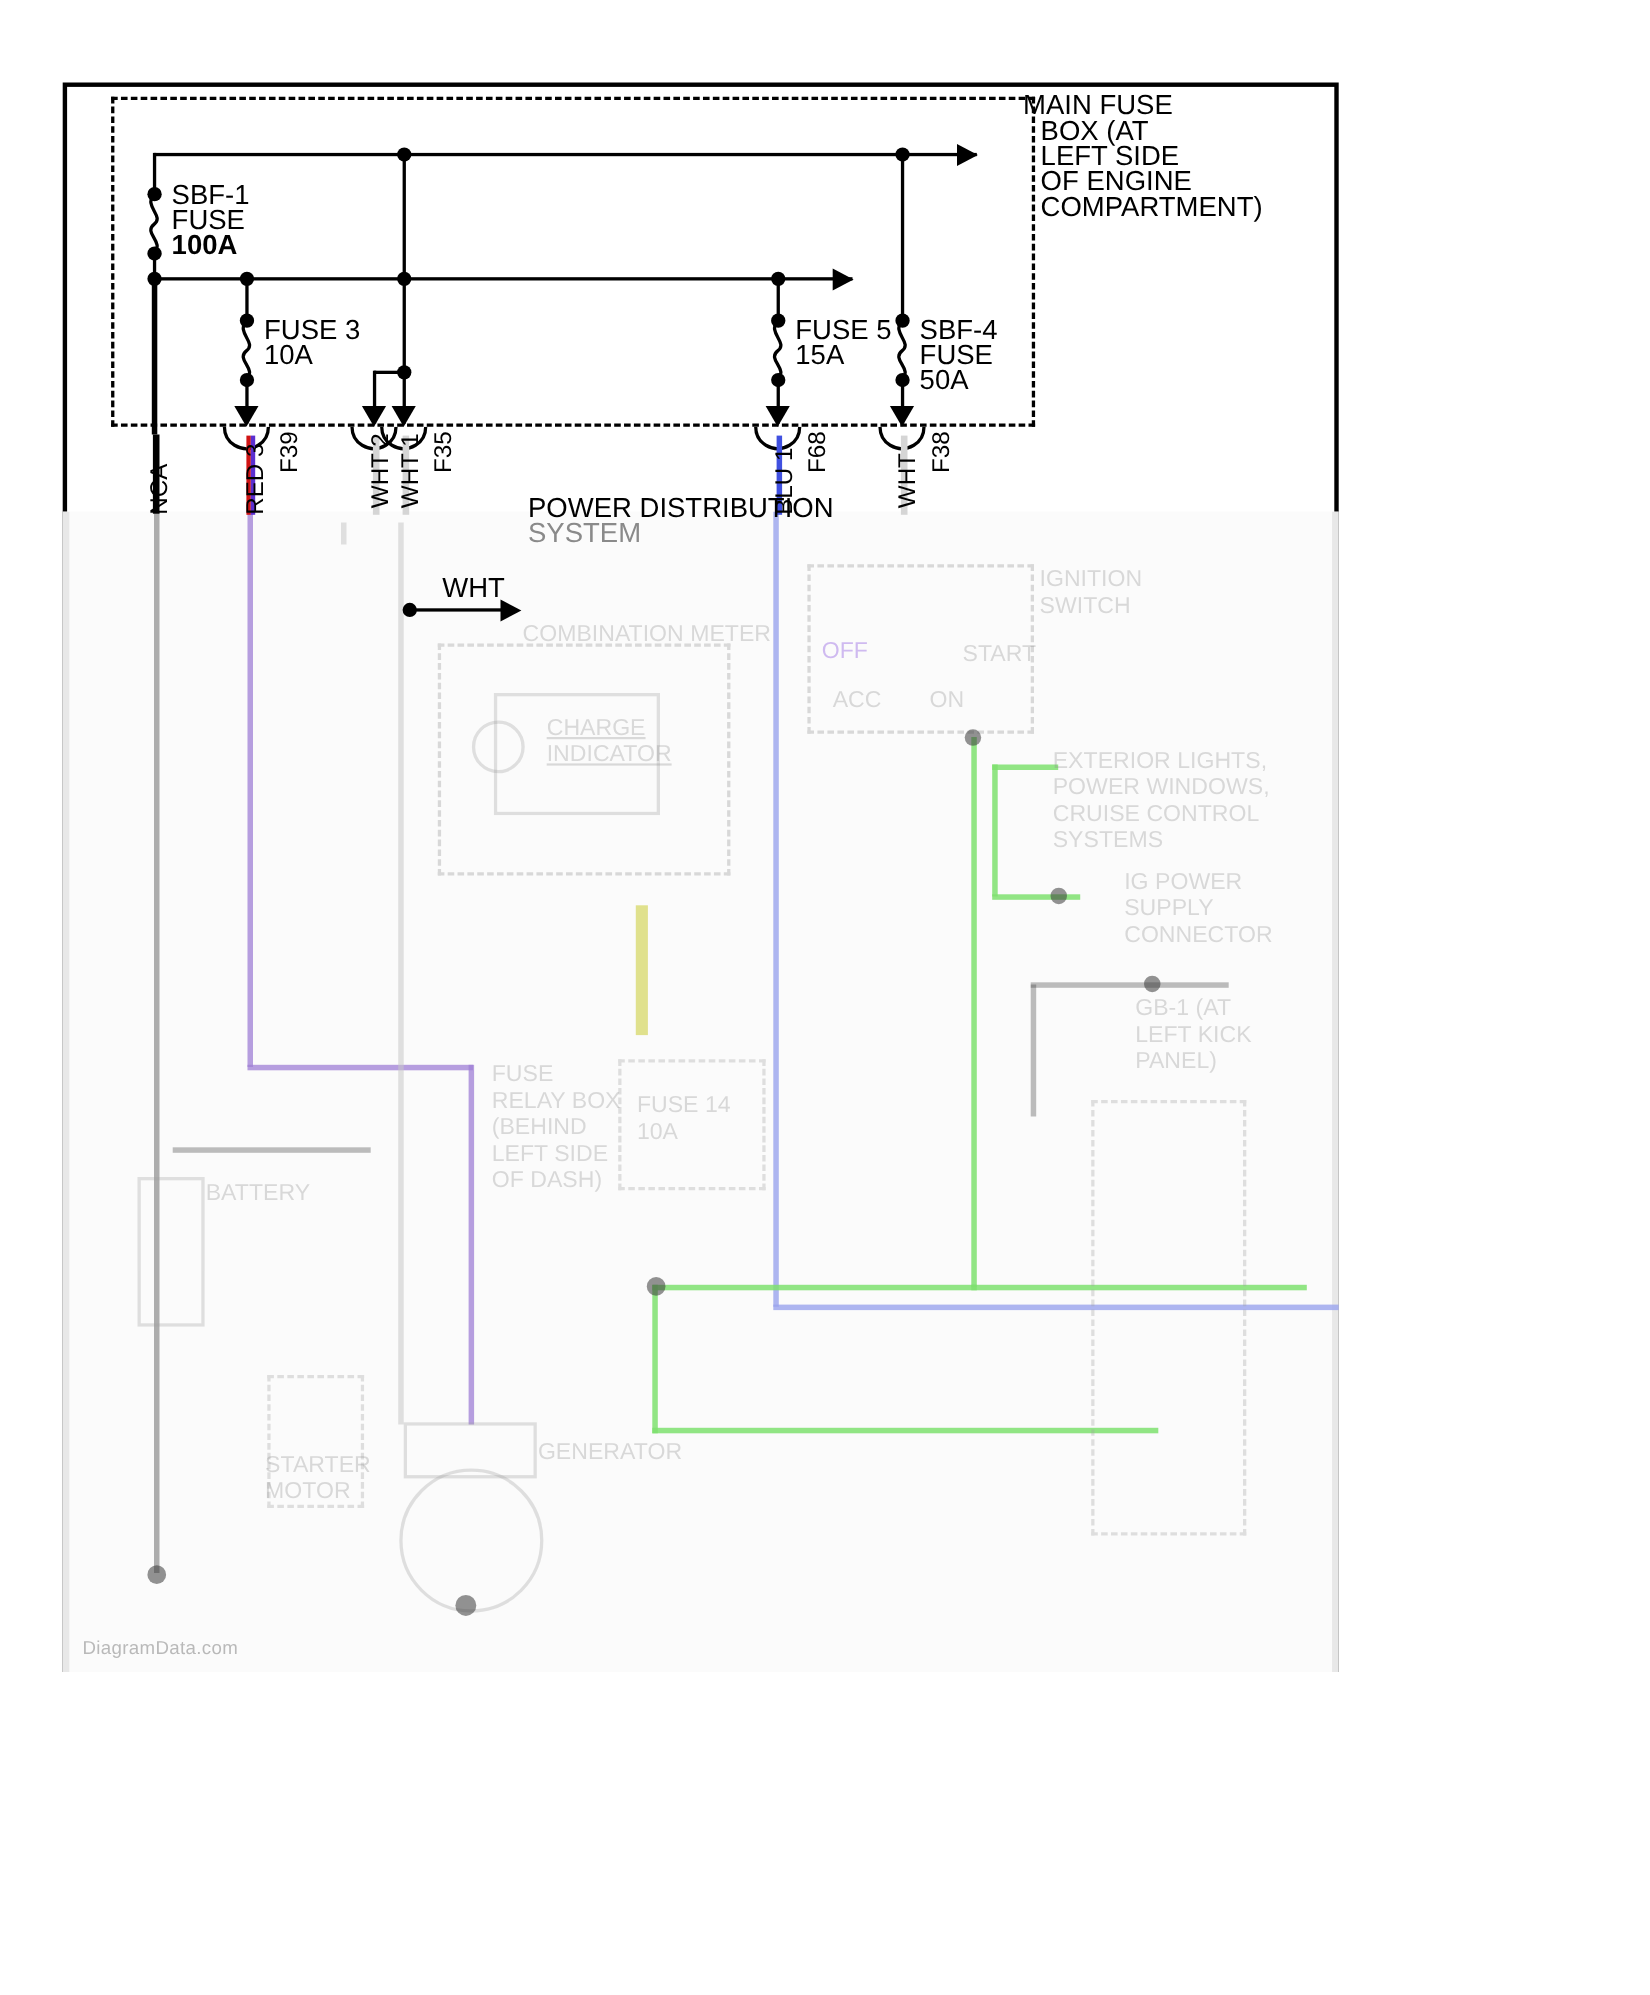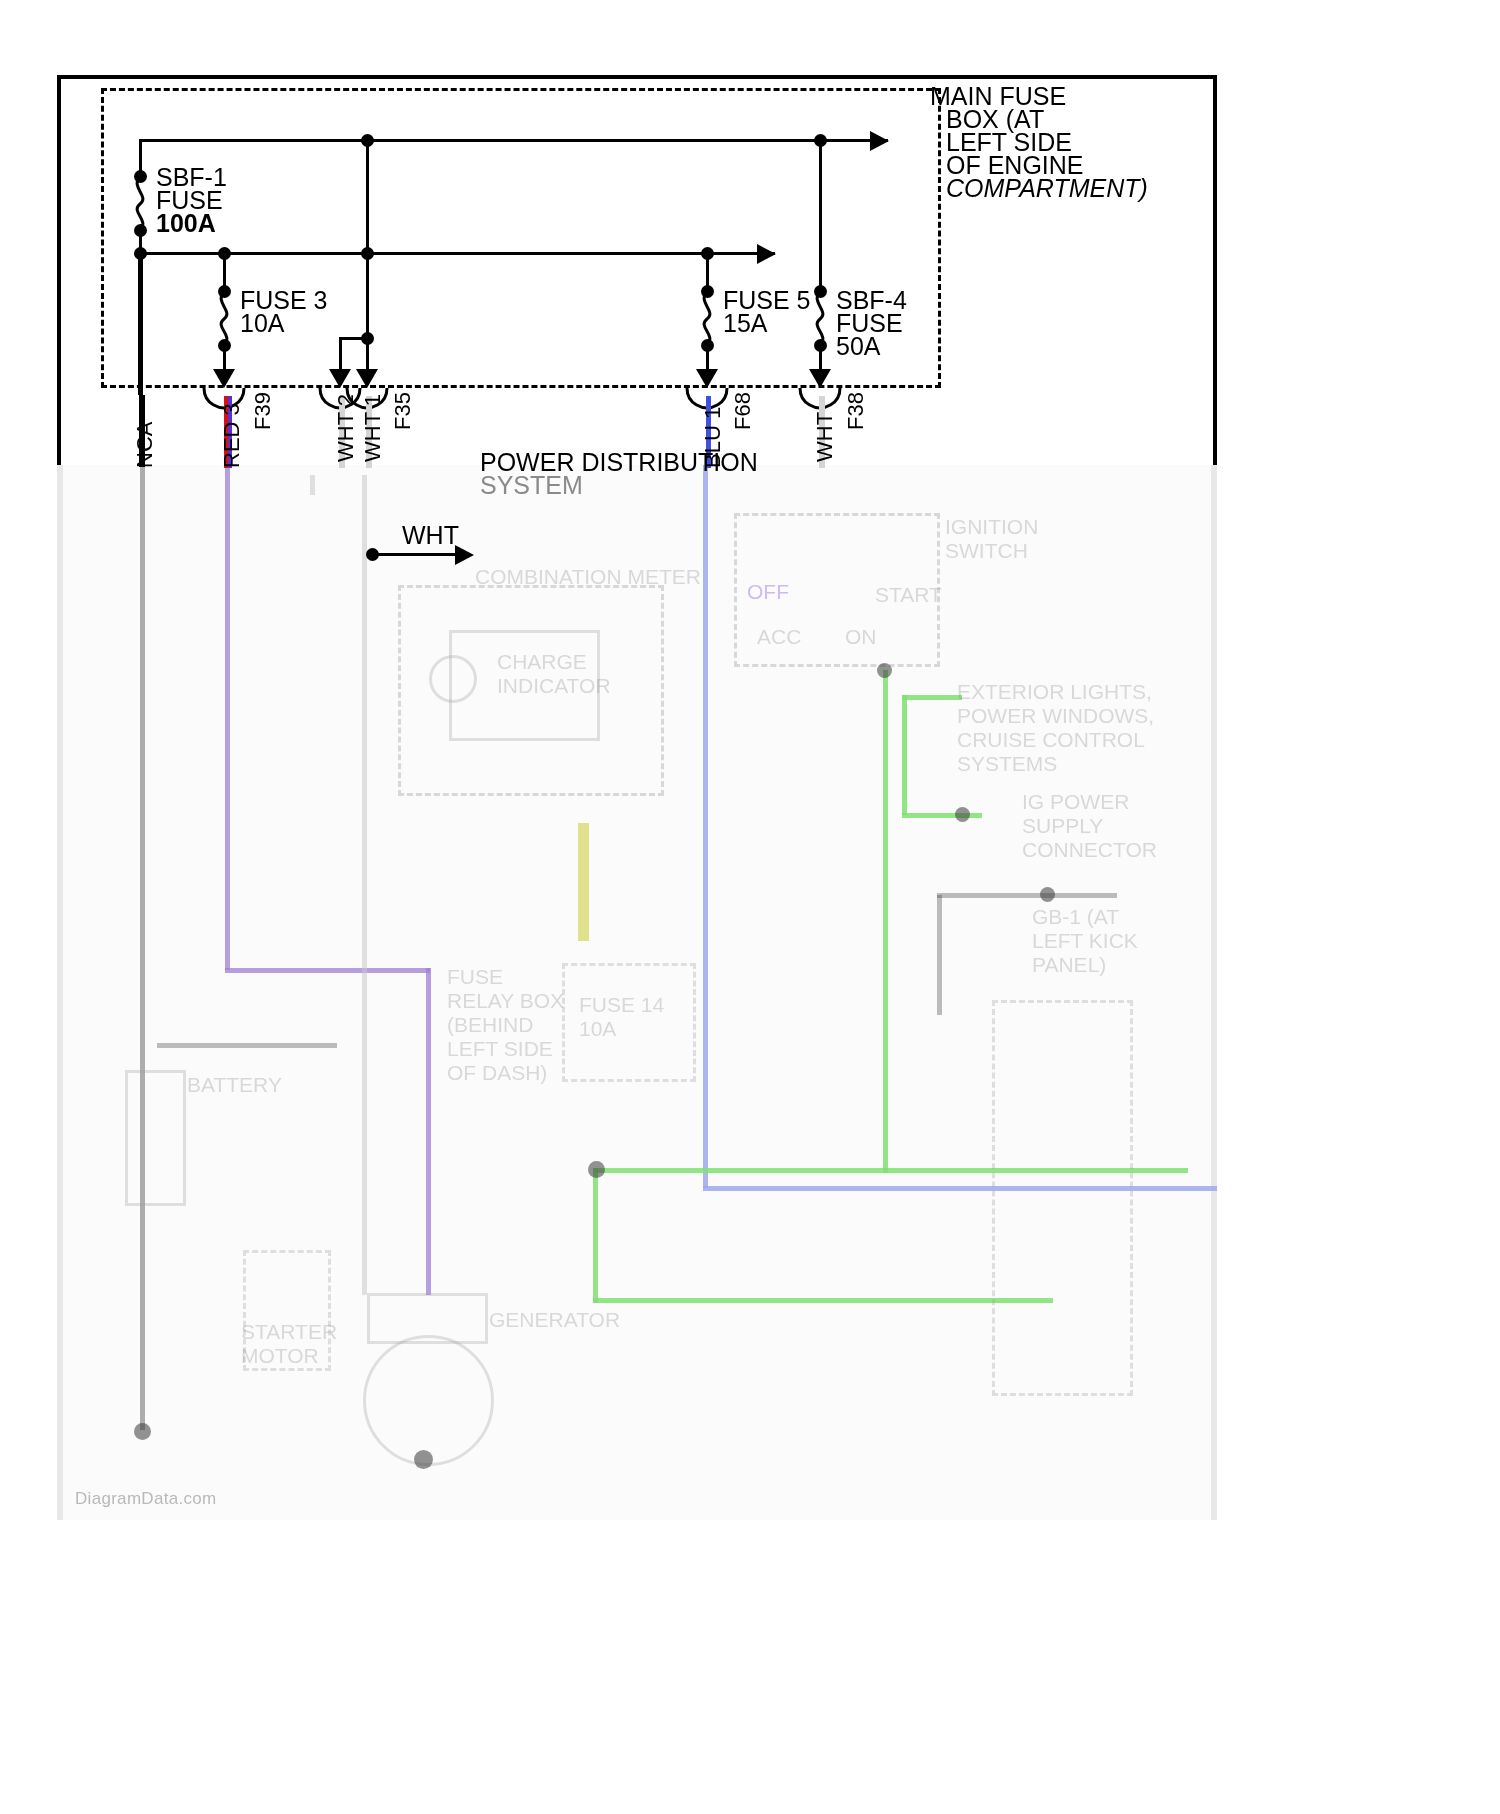--- a/index.html
+++ b/index.html
@@ -151,21 +151,21 @@
 SWITCH</div>
     <div class="faded txts" style="left:690px;top:115px;color:#6d28d9;text-align:right;">OFF</div>
     <div class="faded txts" style="left:700px;top:160px;color:#8a8a8a;">ACC</div>
     <div class="faded txts" style="left:788px;top:160px;color:#8a8a8a;">ON</div>
     <div class="faded txts" style="left:818px;top:118px;color:#8a8a8a;">START</div>
 
     <div class="faded" style="position:absolute;left:341px;top:120px;width:260px;height:205px;border:3px dashed #8a8a8a;"></div>
     <div class="faded txts" style="left:418px;top:100px;color:#8a8a8a;text-align:right;">COMBINATION METER</div>
     <div class="faded" style="position:absolute;left:392px;top:165px;width:145px;height:105px;border:3px solid #9f9f9f;"></div>
     <div class="faded" style="position:absolute;left:372px;top:190px;width:42px;height:42px;border-radius:50%;border:3px solid #9f9f9f;"></div>
-    <div class="faded txts" style="left:440px;top:185px;color:#8a8a8a;">CHARGE
+    <div class="faded txts" style="left:440px;top:185px;color:#8a8a8a;text-decoration:underline;">CHARGE
 INDICATOR</div>
 
     <div class="faded" style="position:absolute;left:68px;top:605px;width:55px;height:130px;border:3px solid #9f9f9f;"></div>
     <div class="faded txts" style="left:130px;top:608px;color:#8a8a8a;">BATTERY</div>
 
     <div class="faded" style="position:absolute;left:186px;top:785px;width:82px;height:115px;border:3px dashed #9f9f9f;"></div>
     <div class="faded txts" style="left:184px;top:855px;color:#8a8a8a;">STARTER
 MOTOR</div>
 
     <div class="faded" style="position:absolute;left:310px;top:828px;width:115px;height:45px;border:3px solid #9f9f9f;"></div>
@@ -199,21 +199,21 @@
     <div class="faded2" style="position:absolute;left:898px;top:342px;width:15px;height:15px;border-radius:50%;background:#3a3a3a;"></div>
     <div class="faded2" style="position:absolute;left:983px;top:422px;width:15px;height:15px;border-radius:50%;background:#3a3a3a;"></div>
   </div>
 
   <div id="fusebox-boundary"></div>
 
   <div class="txt" style="left:930px;top:82px;">MAIN FUSE</div>
   <div class="txt" style="left:946px;top:105px;text-align:center;">BOX (AT</div>
   <div class="txt" style="left:946px;top:128px;">LEFT SIDE</div>
   <div class="txt" style="left:946px;top:151px;">OF ENGINE</div>
-  <div class="txt" style="left:946px;top:174px;font-style:italic;">COMPARTMENT)</div>
+  <div class="txt" style="left:946px;top:174px;">COMPARTMENT)</div>
 
   <div class="hline" style="left:140px;top:139px;width:748px;"></div>
   <div class="arrow-right" style="left:870px;top:140.5px;"></div>
   <div class="dot" style="left:367px;top:140.5px;"></div>
   <div class="dot" style="left:820px;top:140.5px;"></div>
 
   <div class="hline" style="left:140px;top:252px;width:635px;"></div>
   <div class="arrow-right" style="left:757px;top:253.5px;"></div>
   <div class="dot" style="left:140px;top:253.5px;"></div>
   <div class="dot" style="left:224px;top:253.5px;"></div>

